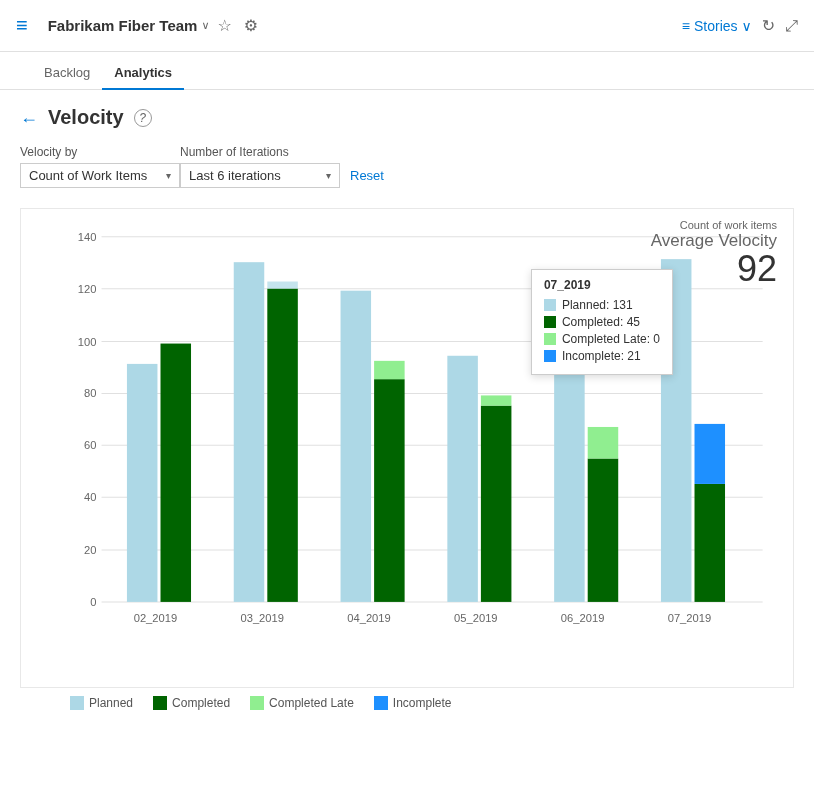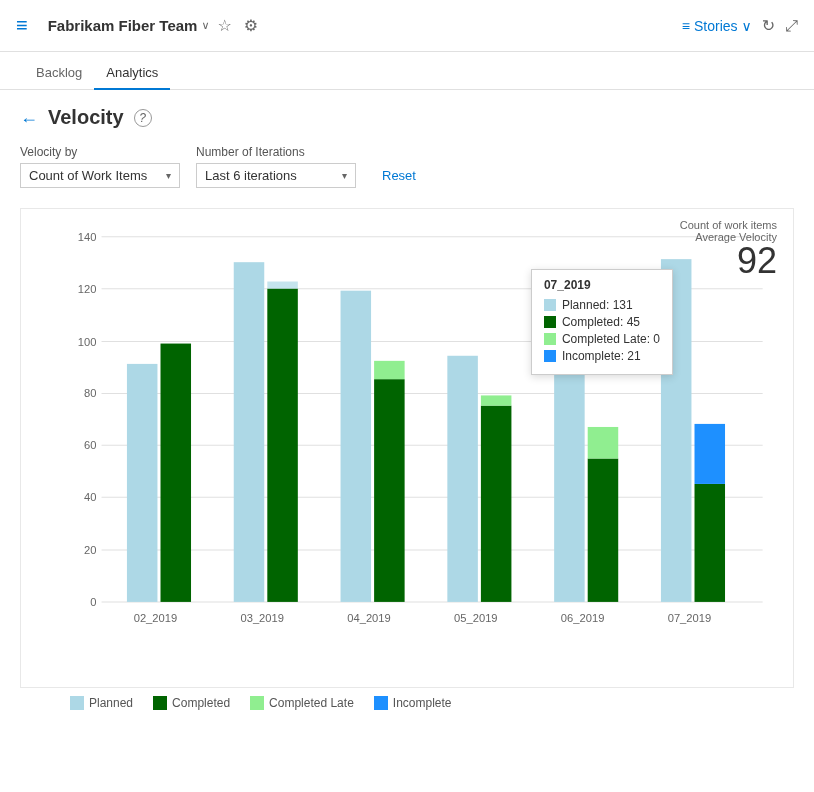--- a/index.html
+++ b/index.html
@@ -10,44 +10,44 @@
     .header-icon { color: #0078d4; font-size: 20px; margin-right: 10px; }
     .team-name { font-size: 15px; font-weight: 600; color: #333; margin-left: 10px; }
     .chevron-down { font-size: 11px; color: #666; margin-left: 4px; cursor: pointer; }
     .header-icons { display: flex; gap: 12px; margin-left: 8px; }
     .header-icons span { color: #666; cursor: pointer; font-size: 16px; }
     .header-right { margin-left: auto; display: flex; align-items: center; gap: 10px; }
     .stories-btn { display: flex; align-items: center; gap: 4px; color: #0078d4; font-size: 14px; border: none; background: none; cursor: pointer; }
     .refresh-icon, .expand-icon { color: #666; cursor: pointer; font-size: 16px; }
 
     
-    .nav-tabs { display: flex; padding: 0 24px; border-bottom: 1px solid #e0e0e0; height: 38px; align-items: flex-end; }
+    .nav-tabs { display: flex; padding: 0 32px; border-bottom: 1px solid #e0e0e0; height: 38px; align-items: flex-end; }
     .nav-tab { padding: 8px 12px; font-size: 13px; color: #666; cursor: pointer; border-bottom: 2px solid transparent; margin-bottom: -1px; }
-    .nav-tab.active { color: #333; font-weight: 400; border-bottom: 2px solid #0078d4; }
+    .nav-tab.active { color: #333; font-weight: 700; border-bottom: 2px solid #0078d4; }
 
     
     .page-content { padding: 16px 20px; }
     .page-header { display: flex; align-items: center; gap: 10px; margin-bottom: 16px; }
     .back-btn { color: #0078d4; cursor: pointer; font-size: 18px; }
     .page-title { font-size: 20px; font-weight: 600; color: #333; }
     .help-icon { color: #666; cursor: pointer; font-size: 14px; border: 1px solid #999; border-radius: 50%; width: 18px; height: 18px; display: flex; align-items: center; justify-content: center; font-style: italic; font-size: 12px; }
 
     
-    .filters { display: flex; gap: 16px; margin-bottom: 20px; }
+    .filters { display: flex; margin-bottom: 20px; }
     .filter-group { display: flex; flex-direction: column; gap: 4px; }
     .filter-label { font-size: 12px; color: #555; }
     .filter-select { display: flex; align-items: center; border: 1px solid #ccc; padding: 4px 8px; background: #fff; cursor: pointer; font-size: 13px; min-width: 160px; justify-content: space-between; }
     .filter-select .arrow { font-size: 10px; color: #666; margin-left: 8px; }
     .reset-btn { align-self: flex-end; padding: 5px 10px; background: none; border: none; color: #0078d4; cursor: pointer; font-size: 13px; }
 
     
     .chart-container { position: relative; background: #fff; border: 1px solid #e8e8e8; padding: 10px 10px 30px 50px; height: 480px; }
     .chart-summary { position: absolute; top: 10px; right: 16px; text-align: right; }
     .chart-summary-label { font-size: 11px; color: #666; }
-    .chart-summary-label2 { font-size: 11px; color: #666; }
+    .chart-summary-label2 { font-size: 17px; color: #666; }
     .chart-summary-value { font-size: 36px; font-weight: 300; color: #333; line-height: 1; }
 
     
     .chart-svg { width: 100%; height: 420px; }
 
     
     .tooltip { position: absolute; background: #fff; border: 1px solid #ccc; padding: 8px 12px; font-size: 12px; top: 60px; right: 120px; box-shadow: 0 2px 8px rgba(0,0,0,0.15); z-index: 10; }
     .tooltip-title { font-weight: 600; margin-bottom: 6px; }
     .tooltip-row { display: flex; align-items: center; gap: 6px; margin-bottom: 3px; }
     .tooltip-color { width: 12px; height: 12px; flex-shrink: 0; }

